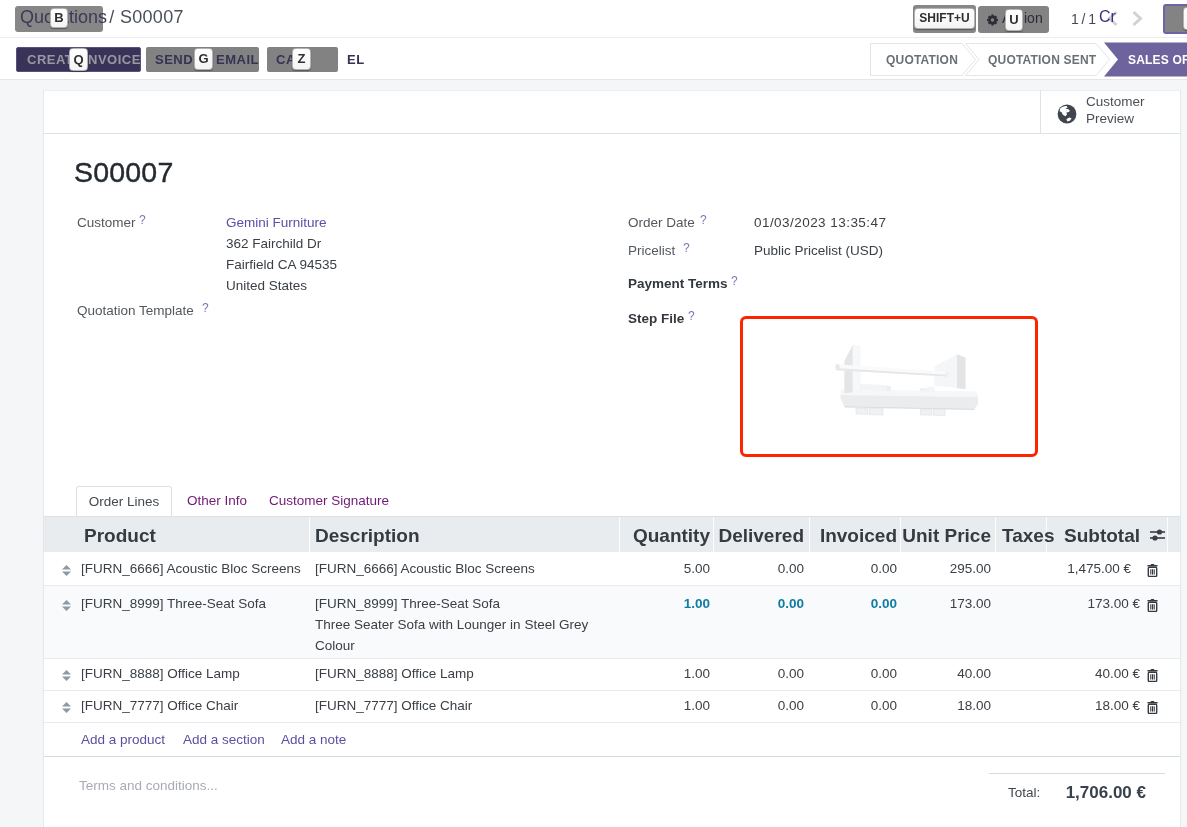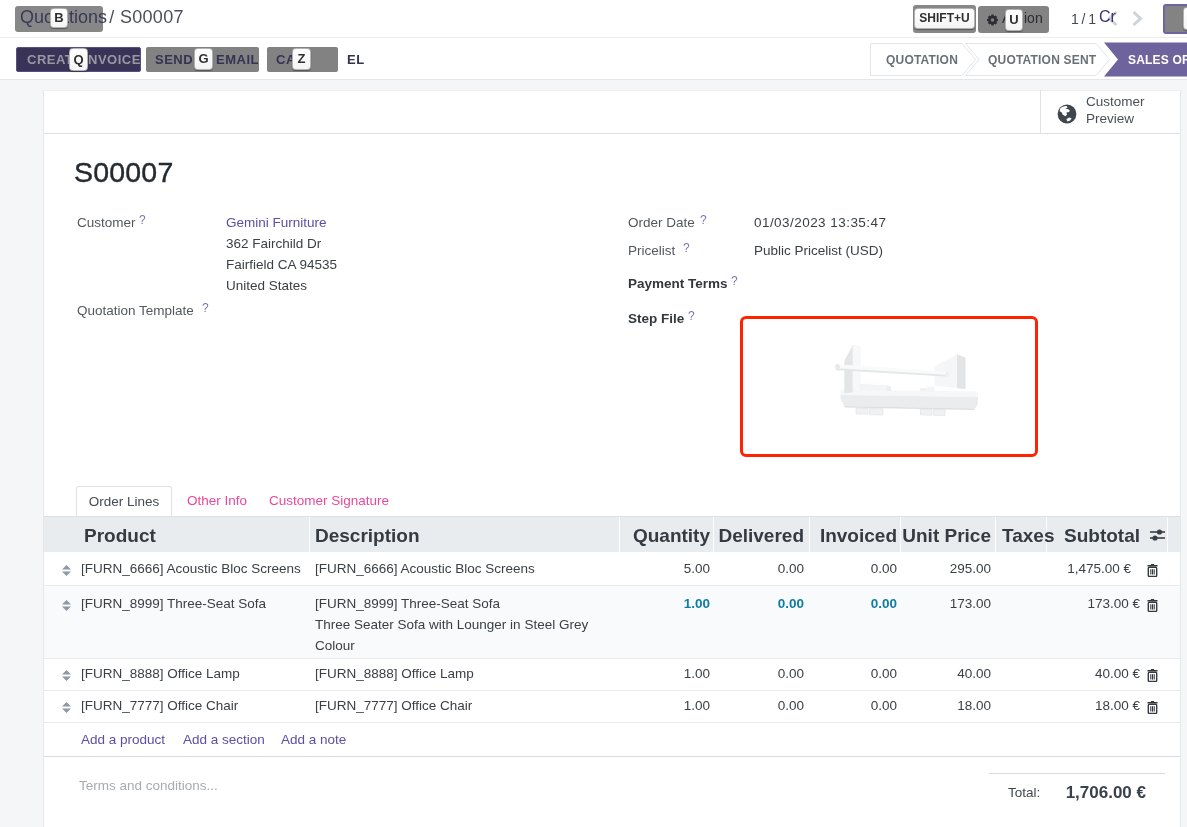--- a/index.html
+++ b/index.html
@@ -50,21 +50,21 @@
 .lbl { position:absolute; font-size:13.5px; color:#53585d; line-height:21px; }
 .lblb { position:absolute; font-size:13.5px; font-weight:bold; color:#33383d; line-height:21px; }
 .val { position:absolute; font-size:13.5px; color:#3b4046; line-height:21px; }
 .link { position:absolute; font-size:13.5px; color:#5b4fa3; line-height:21px; }
 .qm { position:absolute; font-size:12px; color:#7d73b5; }
 
 #stepimg { left:740px; top:316px; width:298px; height:141px; border:3px solid #fe2400; border-radius:6px; background:#fff; }
 
 #tabline { left:44px; top:516px; width:1136px; height:1px; background:#dde1e4; }
 #tab-active { left:76px; top:486px; width:96px; height:30px; background:#fff; border:1px solid #dee2e6; border-bottom:none; border-radius:3px 3px 0 0; font-size:13.5px; color:#444b52; text-align:center; line-height:29px; }
-.tablink { position:absolute; top:493px; font-size:13.5px; color:#ec4899; }
+.tablink { position:absolute; top:493px; font-size:13.5px; color:#701a75; }
 
 #thead { left:44px; top:517px; width:1136px; height:35px; background:#e9ecef; }
 .th { position:absolute; top:525px; font-size:19px; font-weight:bold; color:#343b41; }
 .thr { text-align:right; }
 .td { position:absolute; font-size:13.5px; color:#3b4046; line-height:21px; }
 .tdr { text-align:right; }
 .teal { color:#0f7ca3 !important; font-weight:bold; }
 .rowline { position:absolute; left:44px; width:1136px; height:1px; background:#ebebee; }
 .sheetline { position:absolute; left:44px; width:1136px; height:1px; background:#d8dcdf; }
 

